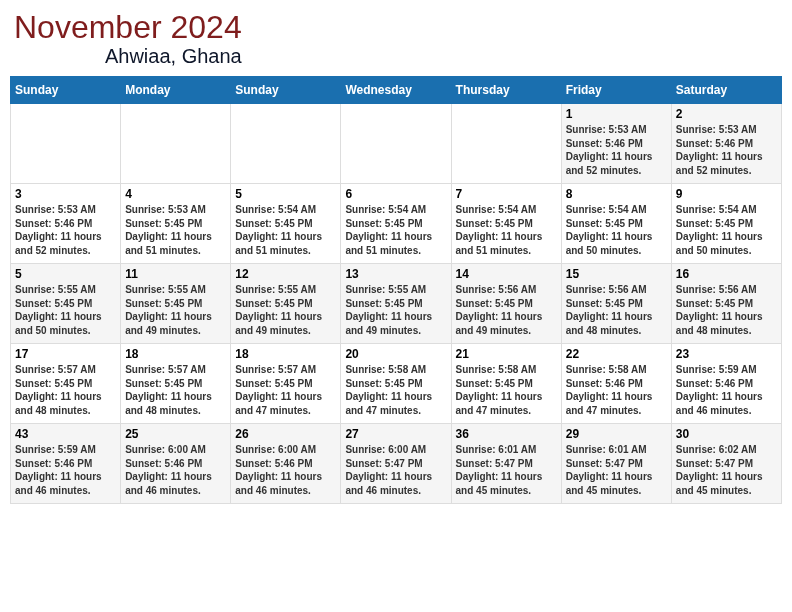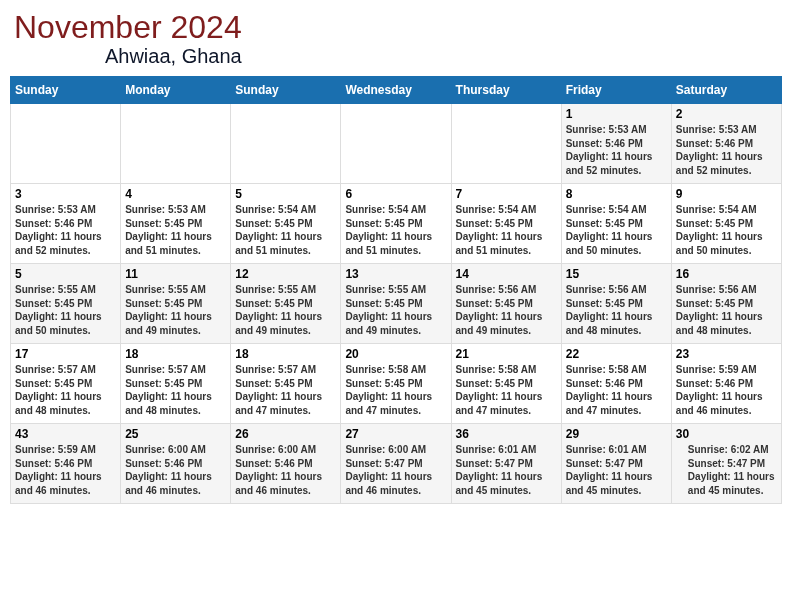--- a/index.html
+++ b/index.html
@@ -334,20 +334,20 @@
         </td>
         <td>
           <span class="day-num">29</span>
           <div class="day-info" style="white-space: pre-line;">Sunrise: 6:01 AM
 Sunset: 5:47 PM
 Daylight: 11 hours
 and 45 minutes.</div>
         </td>
         <td>
           <span class="day-num">30</span>
-          <div class="day-info" style="white-space: pre-line; margin-left: 12px;">Sunrise: 6:02 AM
+          <div class="day-info" style="white-space: pre-line;">Sunrise: 6:02 AM
 Sunset: 5:47 PM
 Daylight: 11 hours
 and 45 minutes.</div>
         </td>
       </tr>
     </tbody>
 </table>
 
 </body></html>

